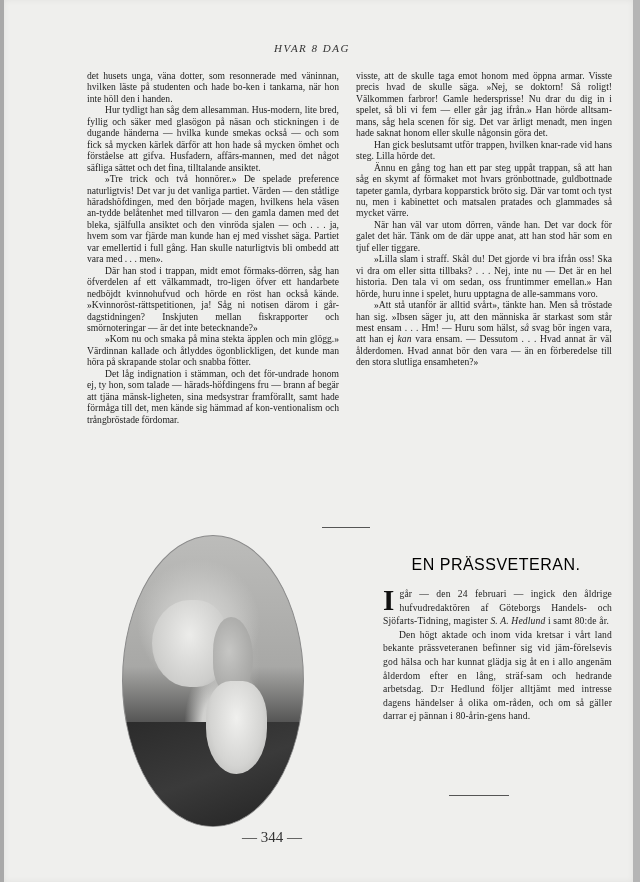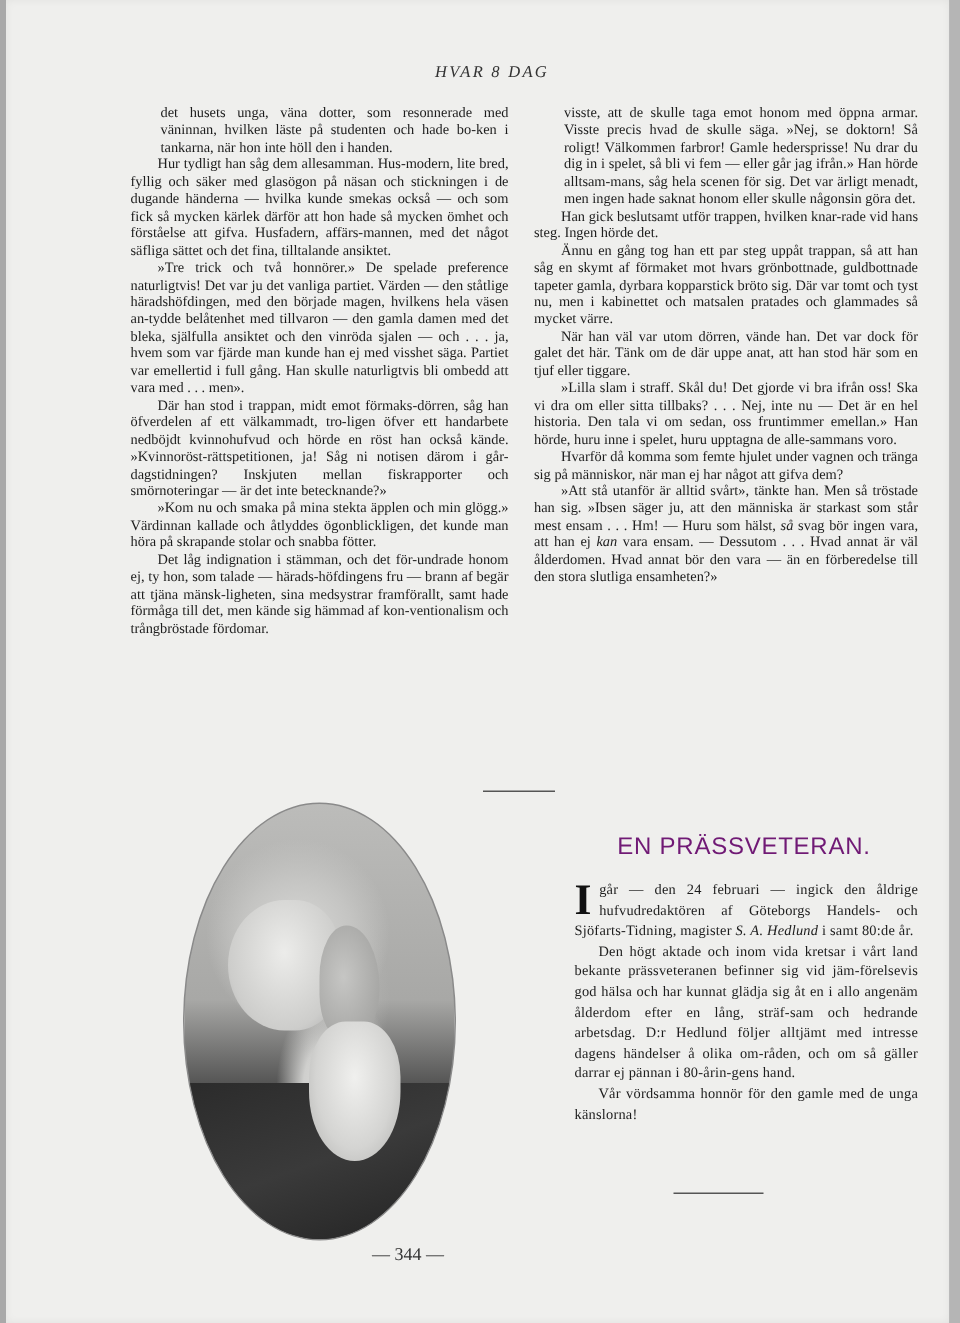--- a/index.html
+++ b/index.html
@@ -10,29 +10,29 @@
     color: #1c1c1c;
   }
   .page {
     position: absolute; left: 4px; top: 0; width: 629px; height: 882px;
     background: #efefed;
     box-shadow: inset 0 0 6px rgba(0,0,0,0.06);
   }
   .edge-left { position: absolute; left: 0; top: 0; width: 4px; height: 882px; background: #a9a9a9; }
   .edge-right { position: absolute; right: 0; top: 0; width: 7px; height: 882px; background: #b5b5b5; }
   .running-head {
-    position: absolute; top: 42px; left: 16px; width: 624px; text-align: center;
+    position: absolute; top: 42px; left: 0; width: 624px; text-align: center;
     font-style: italic; font-size: 11px; letter-spacing: 1.5px; color: #333;
   }
   .col {
     position: absolute; font-size: 9.6px; line-height: 11.45px;
     text-align: justify; hyphens: manual;
   }
   .col p { margin: 0; text-indent: 18px; }
-  .col p.noindent { text-indent: 0; margin-left: 20px; }
+  .col p.noindent { text-indent: 0; }
   .col-left { left: 87px; top: 70px; width: 252px; }
   .col-right { left: 356px; top: 70px; width: 256px; }
   .sep-short { position: absolute; height: 1px; background: #555; }
   .sep-mid { left: 322px; top: 527px; width: 48px; }
   .sep-end { left: 449px; top: 795px; width: 60px; }
   .portrait {
     position: absolute; left: 122px; top: 535px; width: 180px; height: 290px;
     border-radius: 50%;
     background:
       radial-gradient(ellipse 34% 22% at 42% 30%, #d8d8d6 0%, #c4c4c2 60%, rgba(0,0,0,0) 100%),
@@ -57,35 +57,35 @@
     background: radial-gradient(ellipse at 50% 40%, #ececea 0%, #cdcdcb 70%, #aaa 100%);
   }
   .portrait .face {
     position: absolute; left: 50%; top: 28%; width: 22%; height: 26%;
     border-radius: 45% 55% 45% 40%;
     background: radial-gradient(ellipse at 40% 45%, #c6c6c4 0%, #a4a4a2 80%);
   }
   .article-title {
     position: absolute; left: 380px; top: 556px; width: 232px; text-align: center;
     font-family: "Liberation Sans", "DejaVu Sans", sans-serif; font-size: 16px;
-    letter-spacing: 0.5px; color: #701a75;
+    letter-spacing: 0.5px; color: #000000;
   }
   .article {
     position: absolute; left: 383px; top: 587px; width: 229px;
     font-size: 9.6px; line-height: 13.6px; text-align: justify; letter-spacing: 0.15px;
   }
   .article p { margin: 0; text-indent: 16px; }
   .article p.lead { text-indent: 0; }
   .dropcap {
     float: left; font-size: 29px; line-height: 24px; margin: 1px 5px 0 0;
     font-weight: bold; color: #111;
   }
   .page-number {
     position: absolute; left: 0; top: 829px; width: 544px; text-align: center;
-    font-size: 12px; color: #333;
+    font-size: 15px; color: #333;
   }
   i { }
 </style>
 </head>
 <body>
 
 <div class="edge-left"></div>
 <div class="page"></div>
 <div class="edge-right"></div>
 
@@ -95,40 +95,38 @@
   <p class="noindent">det husets unga, väna dotter, som resonnerade med väninnan, hvilken läste på studenten och hade bo-ken i tankarna, när hon inte höll den i handen.</p>
   <p>Hur tydligt han såg dem allesamman. Hus-modern, lite bred, fyllig och säker med glasögon på näsan och stickningen i de dugande händerna — hvilka kunde smekas också — och som fick så mycken kärlek därför att hon hade så mycken ömhet och förståelse att gifva. Husfadern, affärs-mannen, med det något säfliga sättet och det fina, tilltalande ansiktet.</p>
   <p>»Tre trick och två honnörer.» De spelade preference naturligtvis! Det var ju det vanliga partiet. Värden — den ståtlige häradshöfdingen, med den började magen, hvilkens hela väsen an-tydde belåtenhet med tillvaron — den gamla damen med det bleka, själfulla ansiktet och den vinröda sjalen — och . . . ja, hvem som var fjärde man kunde han ej med visshet säga. Partiet var emellertid i full gång. Han skulle naturligtvis bli ombedd att vara med . . . men».</p>
   <p>Där han stod i trappan, midt emot förmaks-dörren, såg han öfverdelen af ett välkammadt, tro-ligen öfver ett handarbete nedböjdt kvinnohufvud och hörde en röst han också kände. »Kvinnoröst-rättspetitionen, ja! Såg ni notisen därom i går-dagstidningen? Inskjuten mellan fiskrapporter och smörnoteringar — är det inte betecknande?»</p>
   <p>»Kom nu och smaka på mina stekta äpplen och min glögg.» Värdinnan kallade och åtlyddes ögonblickligen, det kunde man höra på skrapande stolar och snabba fötter.</p>
   <p>Det låg indignation i stämman, och det för-undrade honom ej, ty hon, som talade — härads-höfdingens fru — brann af begär att tjäna mänsk-ligheten, sina medsystrar framförallt, samt hade förmåga till det, men kände sig hämmad af kon-ventionalism och trångbröstade fördomar.</p>
 </div>
 
 <div class="col col-right">
   <p class="noindent">visste, att de skulle taga emot honom med öppna armar. Visste precis hvad de skulle säga. »Nej, se doktorn! Så roligt! Välkommen farbror! Gamle hedersprisse! Nu drar du dig in i spelet, så bli vi fem — eller går jag ifrån.» Han hörde alltsam-mans, såg hela scenen för sig. Det var ärligt menadt, men ingen hade saknat honom eller skulle någonsin göra det.</p>
-  <p>Han gick beslutsamt utför trappen, hvilken knar-rade vid hans steg. Ingen hörde det.</p>
+  <p>Han gick beslutsamt utför trappen, hvilken knar-rade vid hans steg. Lilla hörde det.</p>
   <p>Ännu en gång tog han ett par steg uppåt trappan, så att han såg en skymt af förmaket mot hvars grönbottnade, guldbottnade tapeter gamla, dyrbara kopparstick bröto sig. Där var tomt och tyst nu, men i kabinettet och matsalen pratades och glammades så mycket värre.</p>
   <p>När han väl var utom dörren, vände han. Det var dock för galet det här. Tänk om de där uppe anat, att han stod här som en tjuf eller tiggare.</p>
   <p>»Lilla slam i straff. Skål du! Det gjorde vi bra ifrån oss! Ska vi dra om eller sitta tillbaks? . . . Nej, inte nu — Det är en hel historia. Den tala vi om sedan, oss fruntimmer emellan.» Han hörde, huru inne i spelet, huru upptagna de alle-sammans voro.</p>
-  <p>Hvarför då komma som femte hjulet under vagnen och tränga sig på människor, när man ej har något att gifva dem?</p>
   <p><span>»Att stå utanför är alltid svårt», tänkte han. Men så tröstade han sig. »Ibsen säger ju, att den människa är starkast som står mest ensam . . . Hm! — Huru som hälst, </span><i>så</i><span> svag bör ingen vara, att han ej </span><i>kan</i><span> vara ensam. — Dessutom . . . Hvad annat är väl ålderdomen. Hvad annat bör den vara — än en förberedelse till den stora slutliga ensamheten?»</span></p>
 </div>
 
 <div class="sep-short sep-mid"></div>
 
 <div class="portrait" title="Oval portrait photograph of an elderly bearded man in profile">
   <div class="coat"></div>
   <div class="hair"></div>
   <div class="face"></div>
   <div class="beard"></div>
 </div>
 
 <div class="article-title">EN PRÄSSVETERAN.</div>
 
 <div class="article">
   <p class="lead"><span class="dropcap">I</span><span> går — den 24 februari — ingick den åldrige hufvudredaktören af Göteborgs Handels- och Sjöfarts-Tidning, magister </span><i>S. A. Hedlund</i><span> i samt 80:de år.</span></p>
   <p>Den högt aktade och inom vida kretsar i vårt land bekante prässveteranen befinner sig vid jäm-förelsevis god hälsa och har kunnat glädja sig åt en i allo angenäm ålderdom efter en lång, sträf-sam och hedrande arbetsdag. D:r Hedlund följer alltjämt med intresse dagens händelser å olika om-råden, och om så gäller darrar ej pännan i 80-årin-gens hand.</p>
-  <p>Vår vördsamma honnör för den gamle med de unga känslorna!</p>
 </div>
 
 <div class="sep-short sep-end"></div>
 
 <div class="page-number">— 344 —</div>
 
 </body></html>

